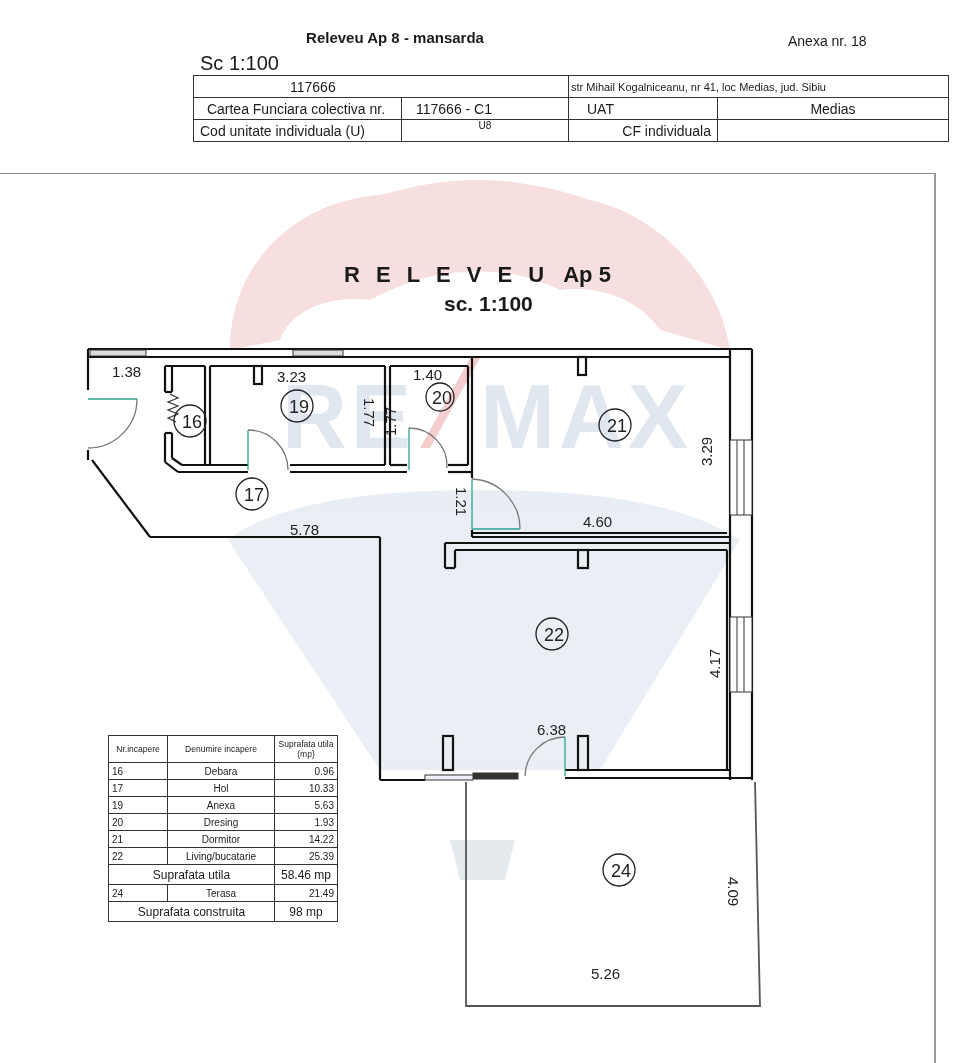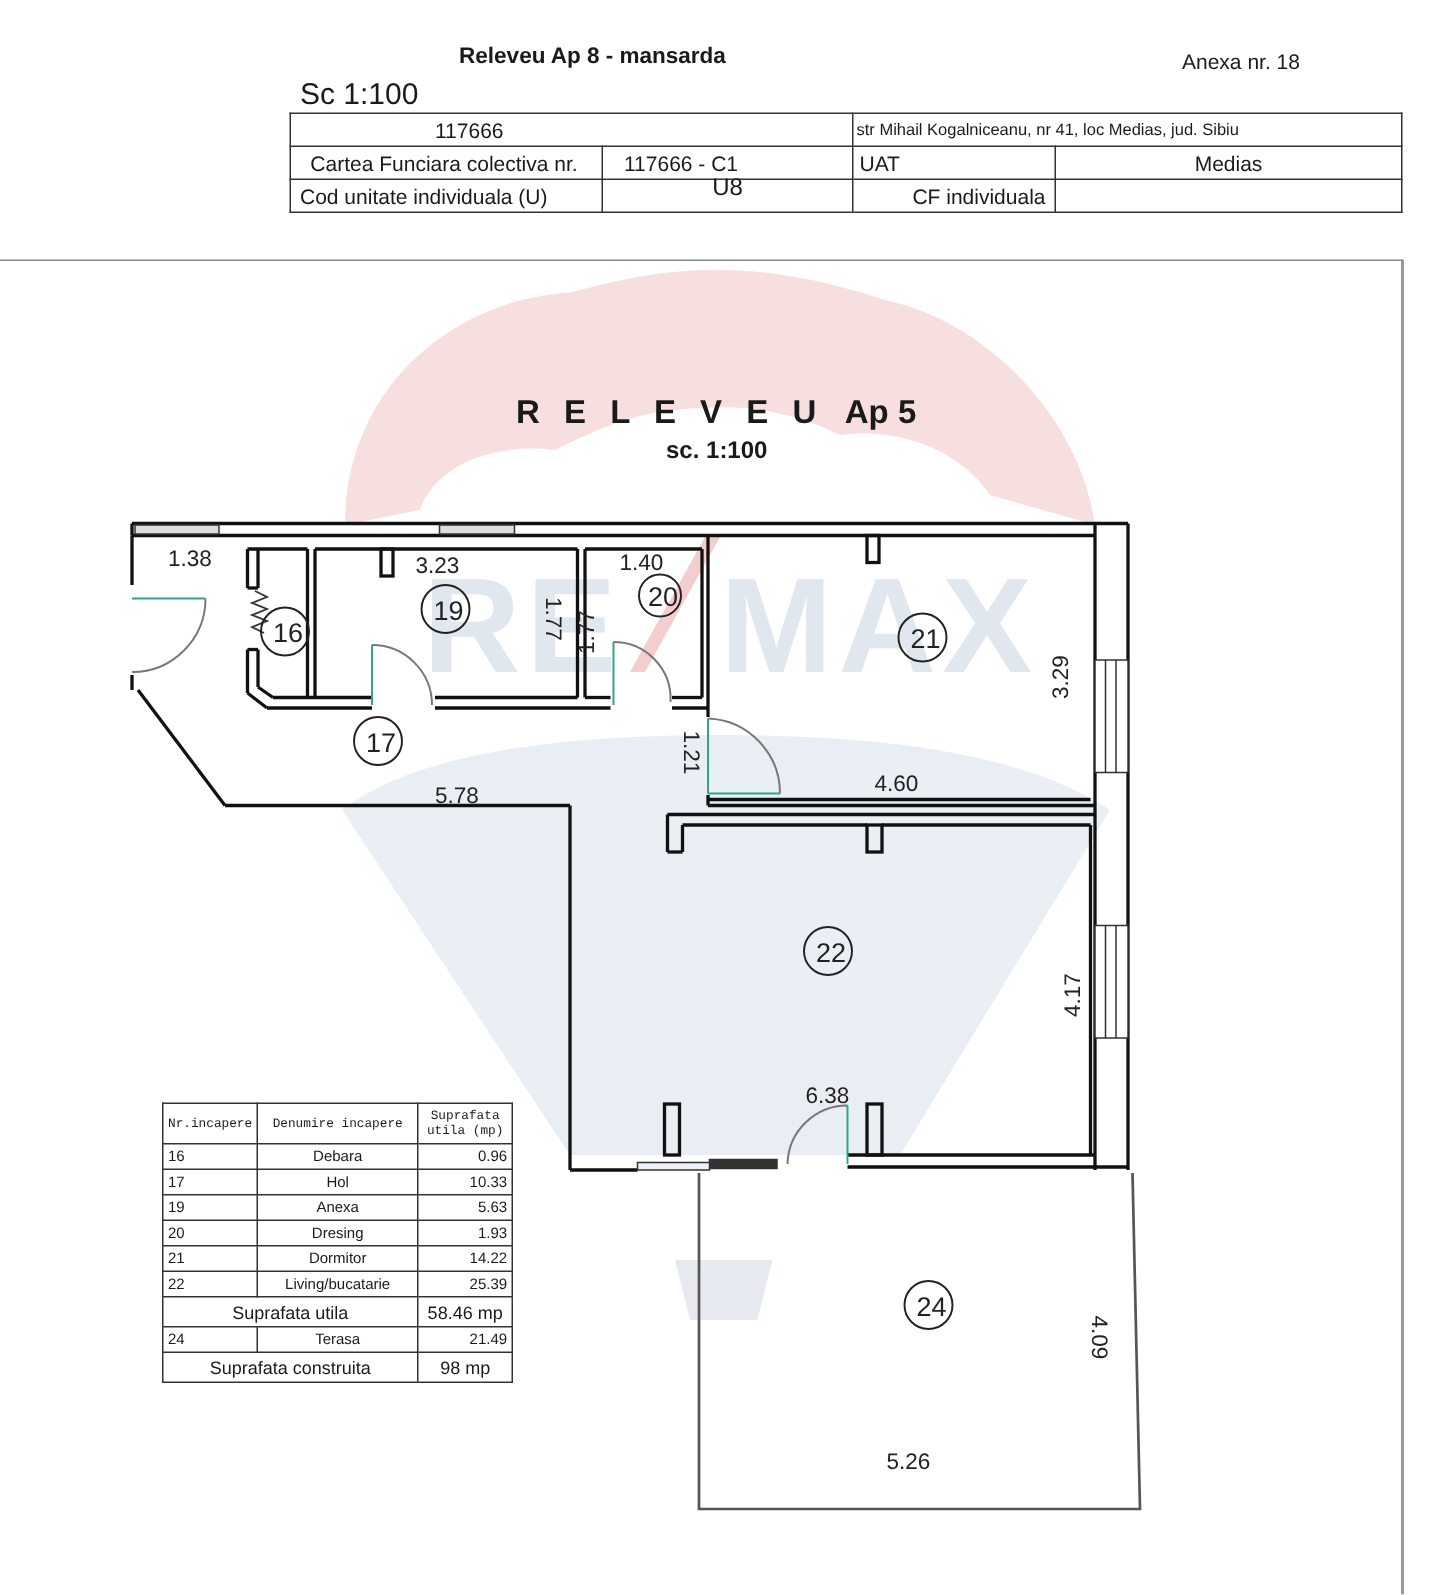--- a/index.html
+++ b/index.html
@@ -9,50 +9,50 @@
     .title { left: 200px; top: 26px; width: 390px; text-align: center; font-weight: bold; font-size: 15px; line-height: 24px; }
     .subtitle { left: 200px; top: 52px; width: 390px; font-weight: normal; font-size: 20px; line-height: 22px; }
     .anexa { left: 788px; top: 33px; font-size: 14px; }
     table.hdr { position: absolute; left: 193px; top: 75px; border-collapse: collapse; font-size: 14px; }
     table.hdr td { border: 1.5px solid #333; padding: 0 6px; height: 21px; white-space: nowrap; }
     .c { text-align: center; }
     .frame-left { left: 0; top: 173px; width: 935px; height: 1px; background: #888; }
     .frame-right { left: 934px; top: 173px; width: 2px; height: 890px; background: #999; }
     .plan-title { left: 344px; top: 262px; font-size: 22px; font-weight: bold; letter-spacing: 5px; }
     .plan-title .ap { letter-spacing: 0; margin-left: 14px; }
-    .plan-sub { left: 444px; top: 292px; font-size: 16px; font-weight: bold; }
+    .plan-sub { left: 444px; top: 292px; font-size: 21px; font-weight: bold; }
     svg.plan { position: absolute; left: 0; top: 0; }
     table.rooms { position: absolute; left: 108px; top: 735px; border-collapse: collapse; font-size: 10px; background: #fff; }
     table.rooms td { border: 1.2px solid #333; height: 16px; padding: 0 3px; }
-    table.rooms .h td { height: 26px; font-size: 8.5px; text-align: center; line-height: 10px; font-family: Liberation Mono, monospace; }
+    table.rooms .h td { height: 26px; font-size: 8.5px; text-align: center; line-height: 10px; }
     table.rooms .big td { font-size: 12px; height: 19px; }
     .r { text-align: right; }
   </style>
 </head>
 <body>
 
 <div class="abs title">Releveu Ap 8 - mansarda</div>
 <div class="abs subtitle">Sc 1:100</div>
 <div class="abs anexa">Anexa nr. 18</div>
 
 <table class="hdr">
   <tbody>
   <tr>
     <td colspan="2" style="padding-left:96px;">117666</td>
     <td colspan="2" style="font-size:11px; padding-left:2px;">str Mihail Kogalniceanu, nr 41,  loc Medias, jud. Sibiu</td>
   </tr>
   <tr>
     <td style="width:198px; padding-left:3px;text-align:center;">Cartea Funciara colectiva nr.</td>
     <td style="width:146px; padding-left:14px;">117666 - C1</td>
-    <td style="width:124px; padding-left:4px;">UAT</td>
+    <td style="width:124px; padding-left:18px;">UAT</td>
     <td class="c" style="width:218px;">Medias</td>
   </tr>
   <tr>
     <td style="padding-left:6px;">Cod unitate individuala (U)</td>
-    <td class="c" style="font-size:16px; vertical-align:top; line-height:12px;margin-left:32px;">U8</td>
+    <td class="c" style="font-size:10px; vertical-align:top; line-height:12px;margin-left:32px;">U8</td>
     <td style="padding-left:14px;text-align:right;">CF individuala</td>
     <td></td>
   </tr>
 </tbody>
   </table>
 
 <div class="abs frame-left"></div>
 <div class="abs frame-right"></div>
 
 <svg class="plan" width="960" height="1063" viewBox="0 0 960 1063">

